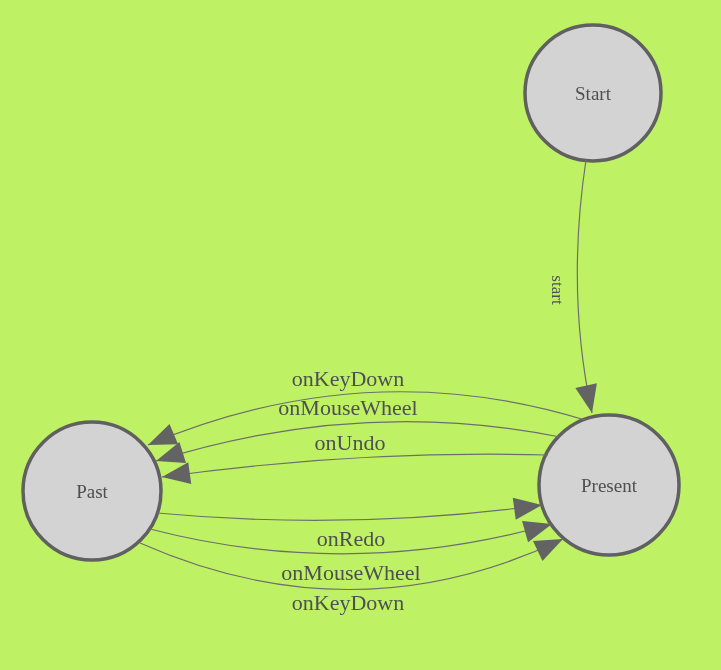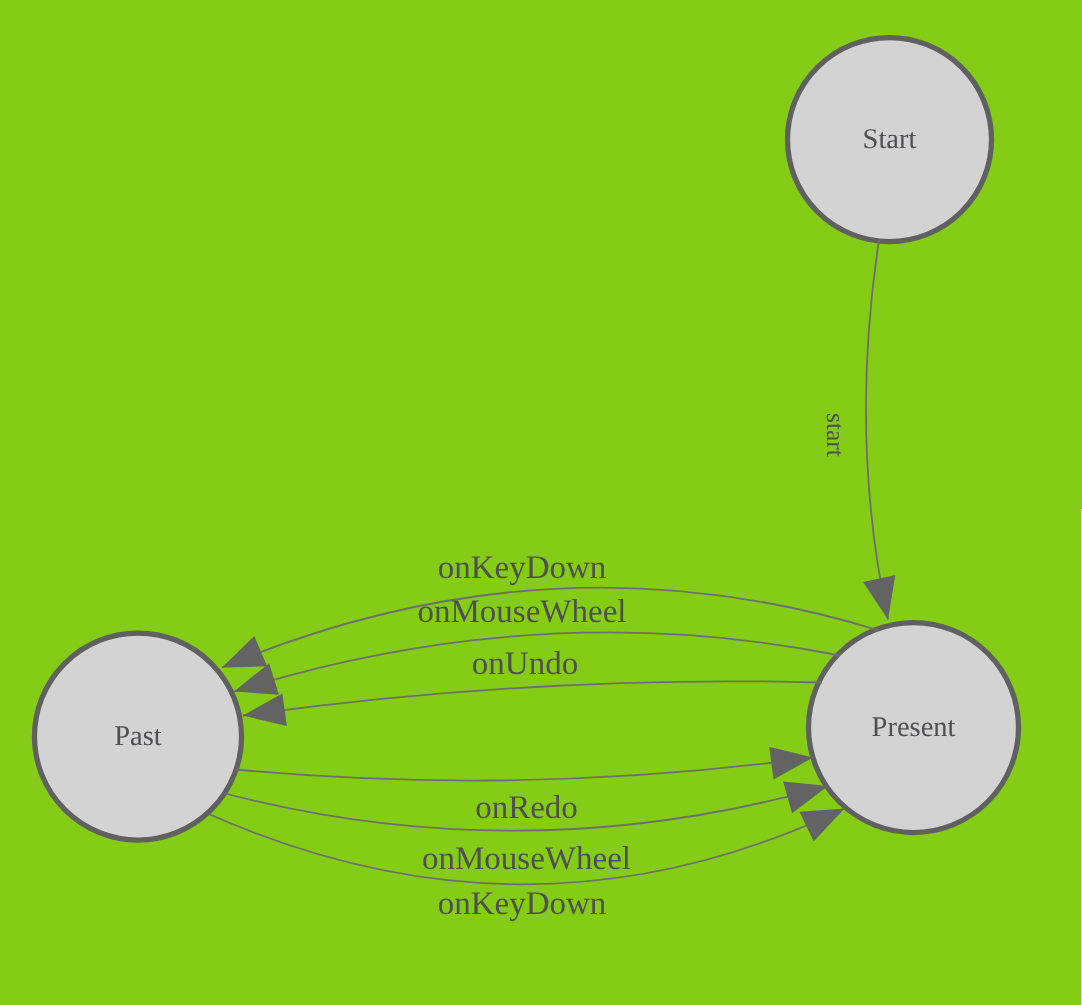--- a/index.html
+++ b/index.html
@@ -4,21 +4,21 @@
 <style>
   html, body {
     margin: 0;
     padding: 0;
     background: #ffffff;
   }
   .stage {
     position: relative;
     width: 721px;
     height: 670px;
-    background: #84cc16;
+    background: #bef264;
     overflow: hidden;
   }
   svg { display: block; }
   .node-circle {
     stroke-width: 3.5px;
     cursor: move;
   }
   .node-label {
     font-family: "Liberation Serif", "DejaVu Serif", serif;
     font-size: 19px;

